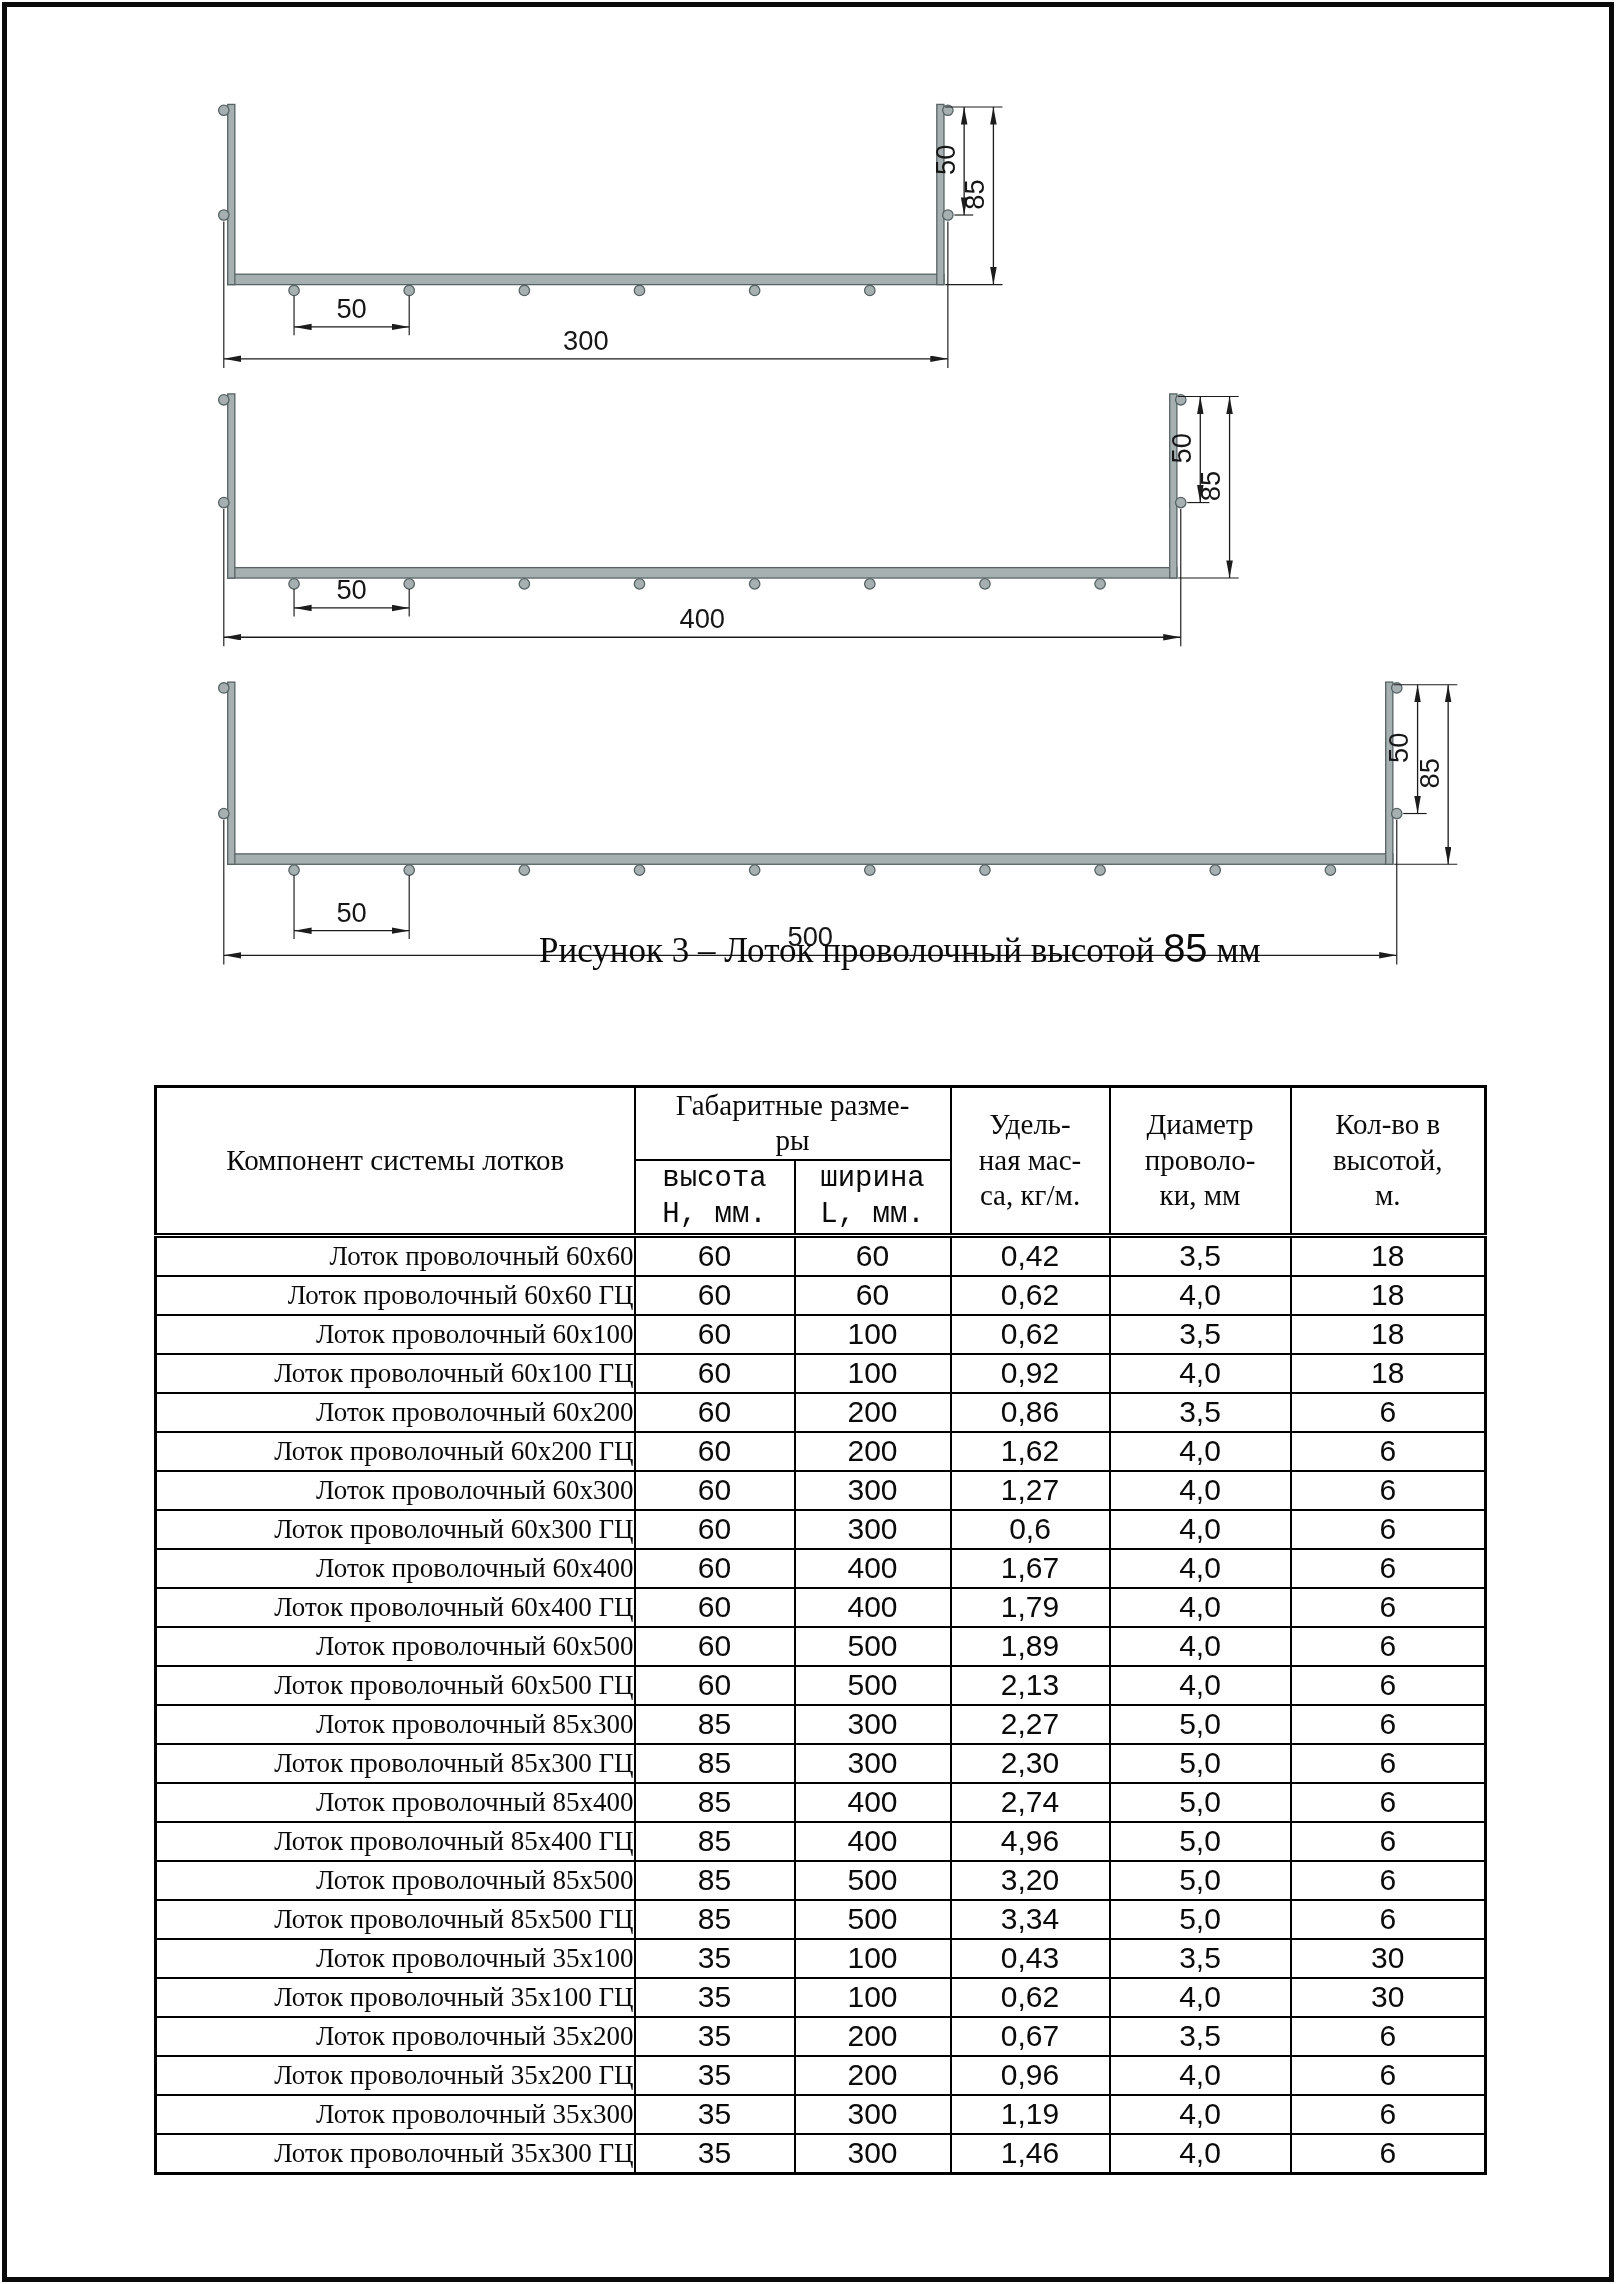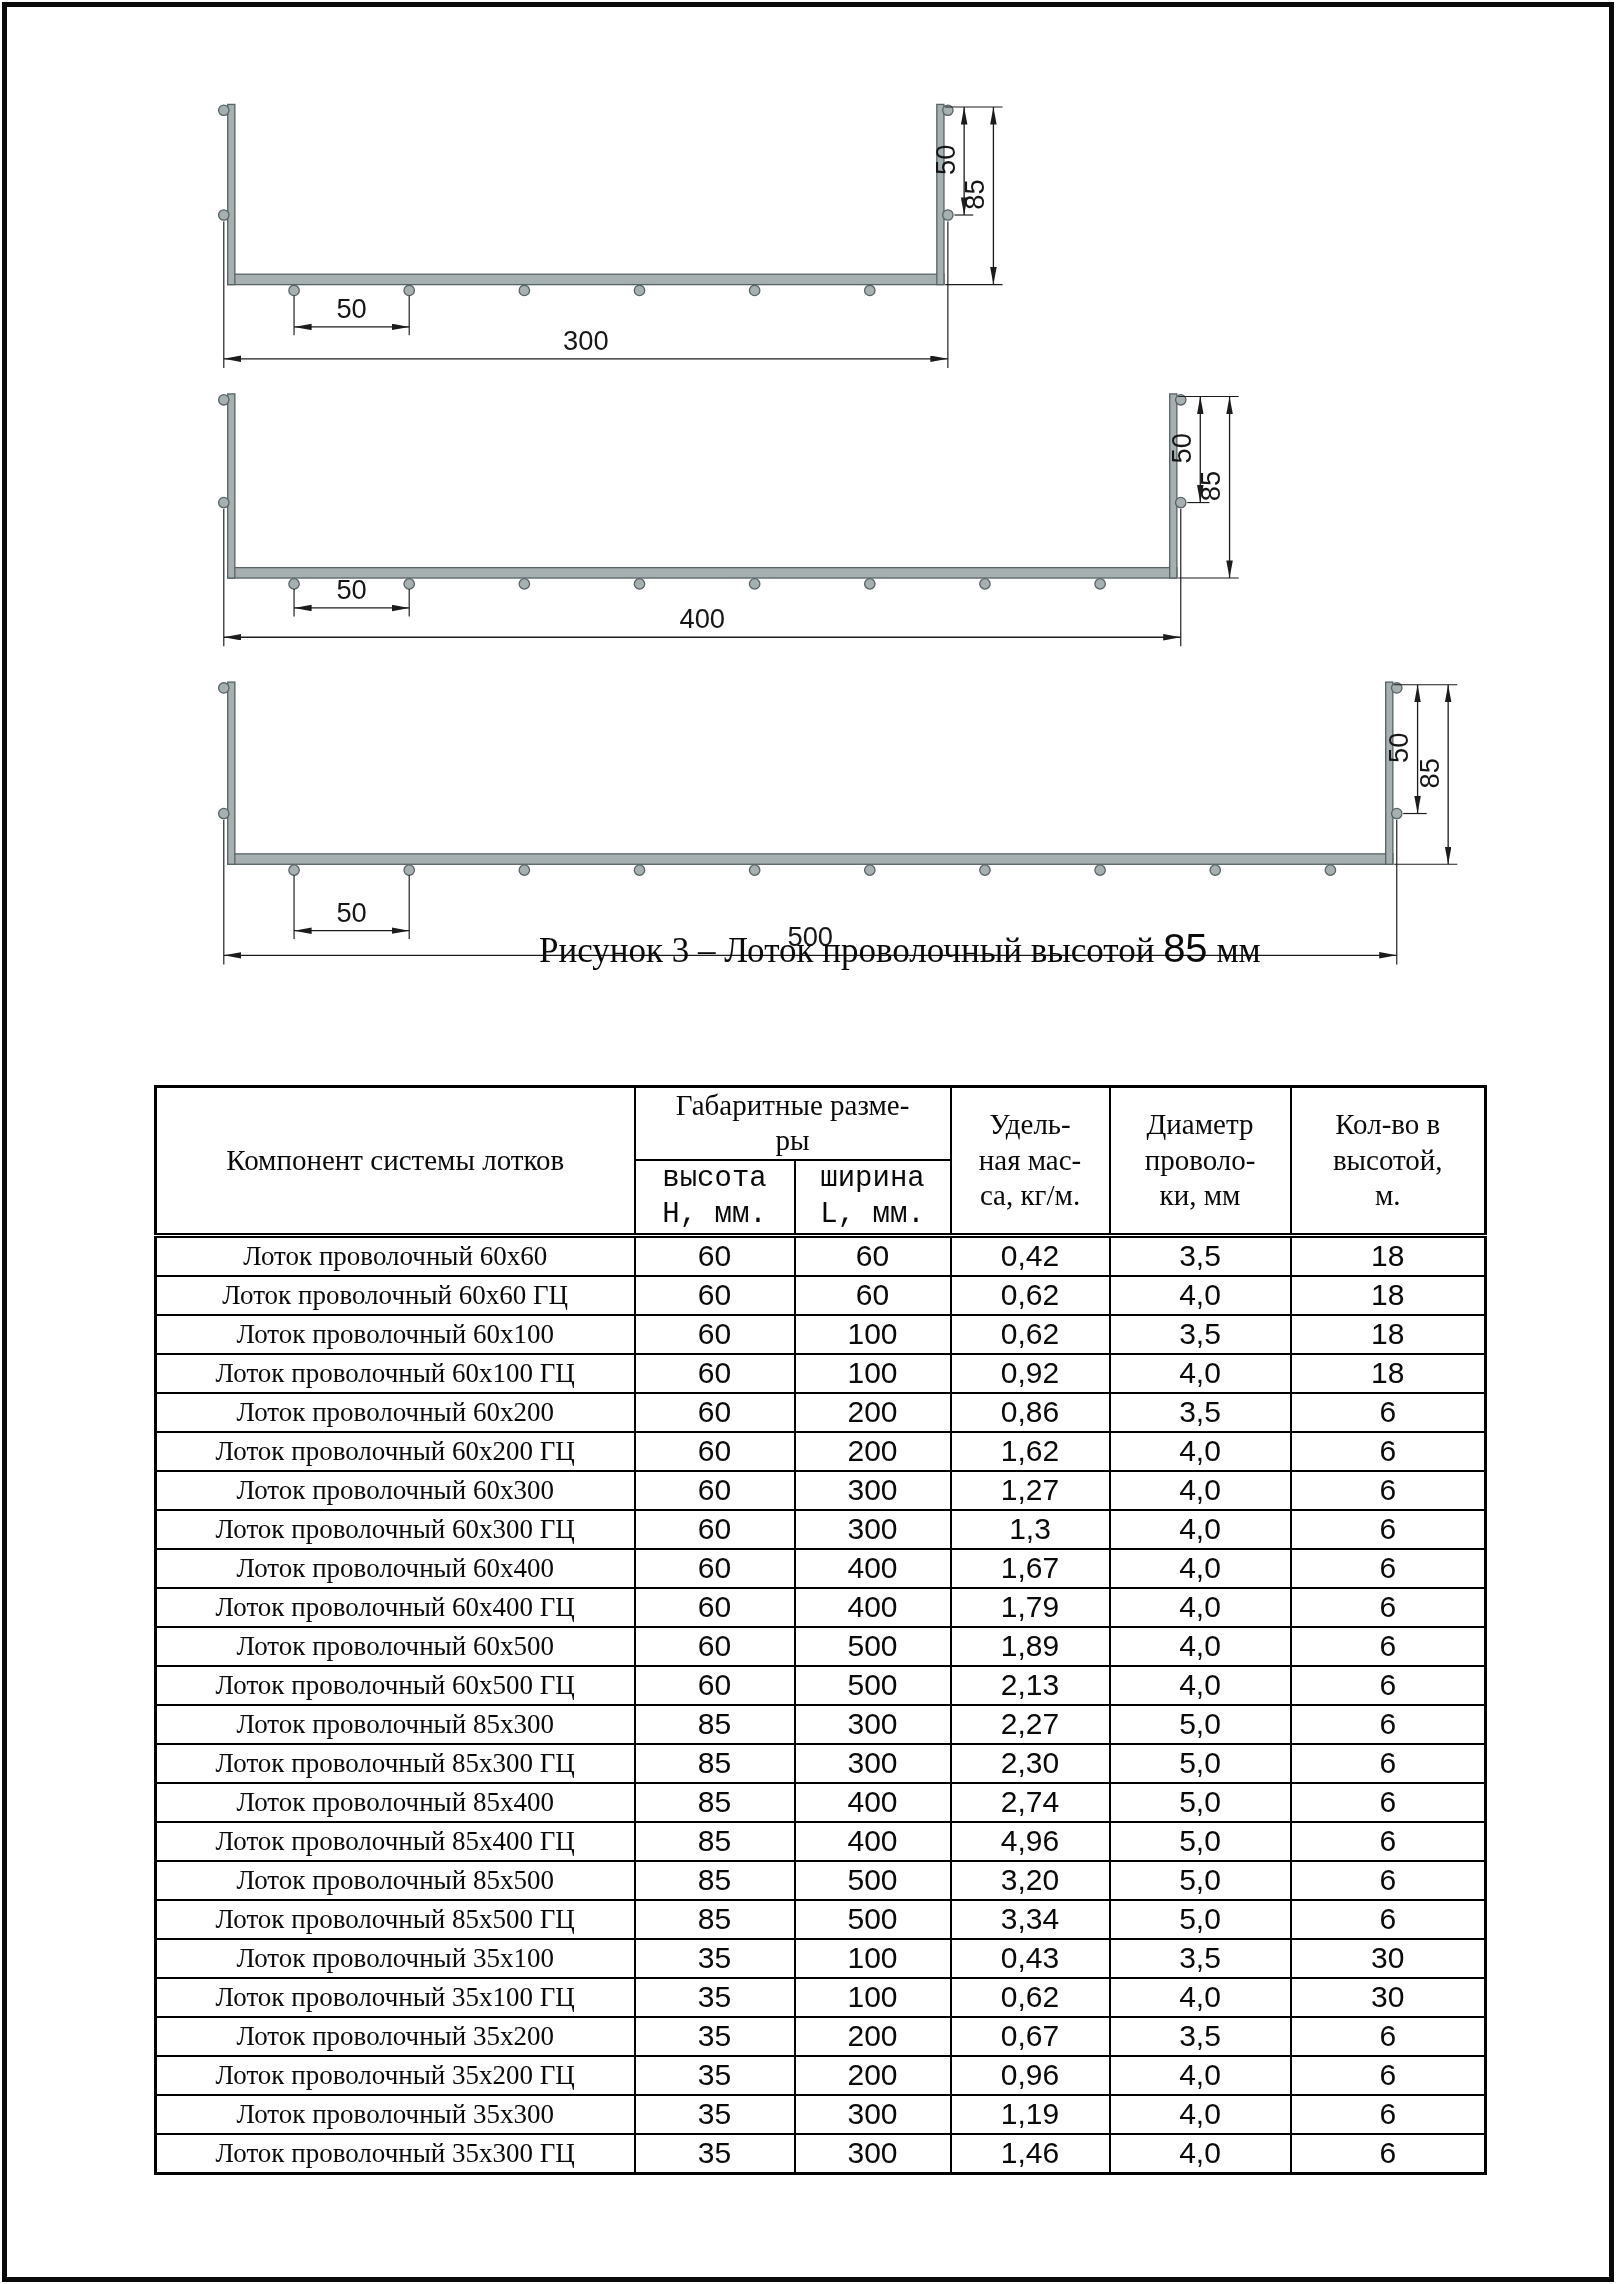--- a/index.html
+++ b/index.html
@@ -16,21 +16,21 @@
   .caption .cap-num{font-family:"Liberation Sans","DejaVu Sans",sans-serif;font-size:40px;}
   table.specs{position:absolute;left:154px;top:1085px;width:1330px;
               border-collapse:collapse;table-layout:fixed;
               border:3.3px solid #000;}
   table.specs th, table.specs td{border:2px solid #000;vertical-align:middle;padding:0;}
   table.specs th{font-weight:normal;font-size:29px;line-height:1.22;text-align:center;white-space:pre-line;}
   th.group-cell{height:70px;margin-left:16px;}
   tr.subhead th{height:72px;font-family:Liberation Mono, monospace;}
   tbody td{height:37px;}
   tbody tr:first-child td{border-top:5.2px double #000;}
-  td.name{font-size:27px;text-align:center;padding-left:11.7px;white-space:nowrap;}
+  td.name{font-size:27px;text-align:right;padding-left:11.7px;white-space:nowrap;}
   td.num{font-family:"Liberation Sans","DejaVu Sans",sans-serif;font-size:30px;text-align:center;}
 </style>
 </head>
 <body>
 
 <div class="page">
   <div class="frame"></div>
 
   <svg class="drawings" width="1616" height="983" viewBox="0 0 2484 1510">
     <defs>
@@ -223,21 +223,21 @@
           <td class="num">60</td>
           <td class="num">300</td>
           <td class="num">1,27</td>
           <td class="num">4,0</td>
           <td class="num">6</td>
         </tr>
         <tr>
           <td class="name">Лоток проволочный 60х300 ГЦ</td>
           <td class="num">60</td>
           <td class="num">300</td>
-          <td class="num">1,3</td>
+          <td class="num">0,6</td>
           <td class="num">4,0</td>
           <td class="num">6</td>
         </tr>
         <tr>
           <td class="name">Лоток проволочный 60х400</td>
           <td class="num">60</td>
           <td class="num">400</td>
           <td class="num">1,67</td>
           <td class="num">4,0</td>
           <td class="num">6</td>

